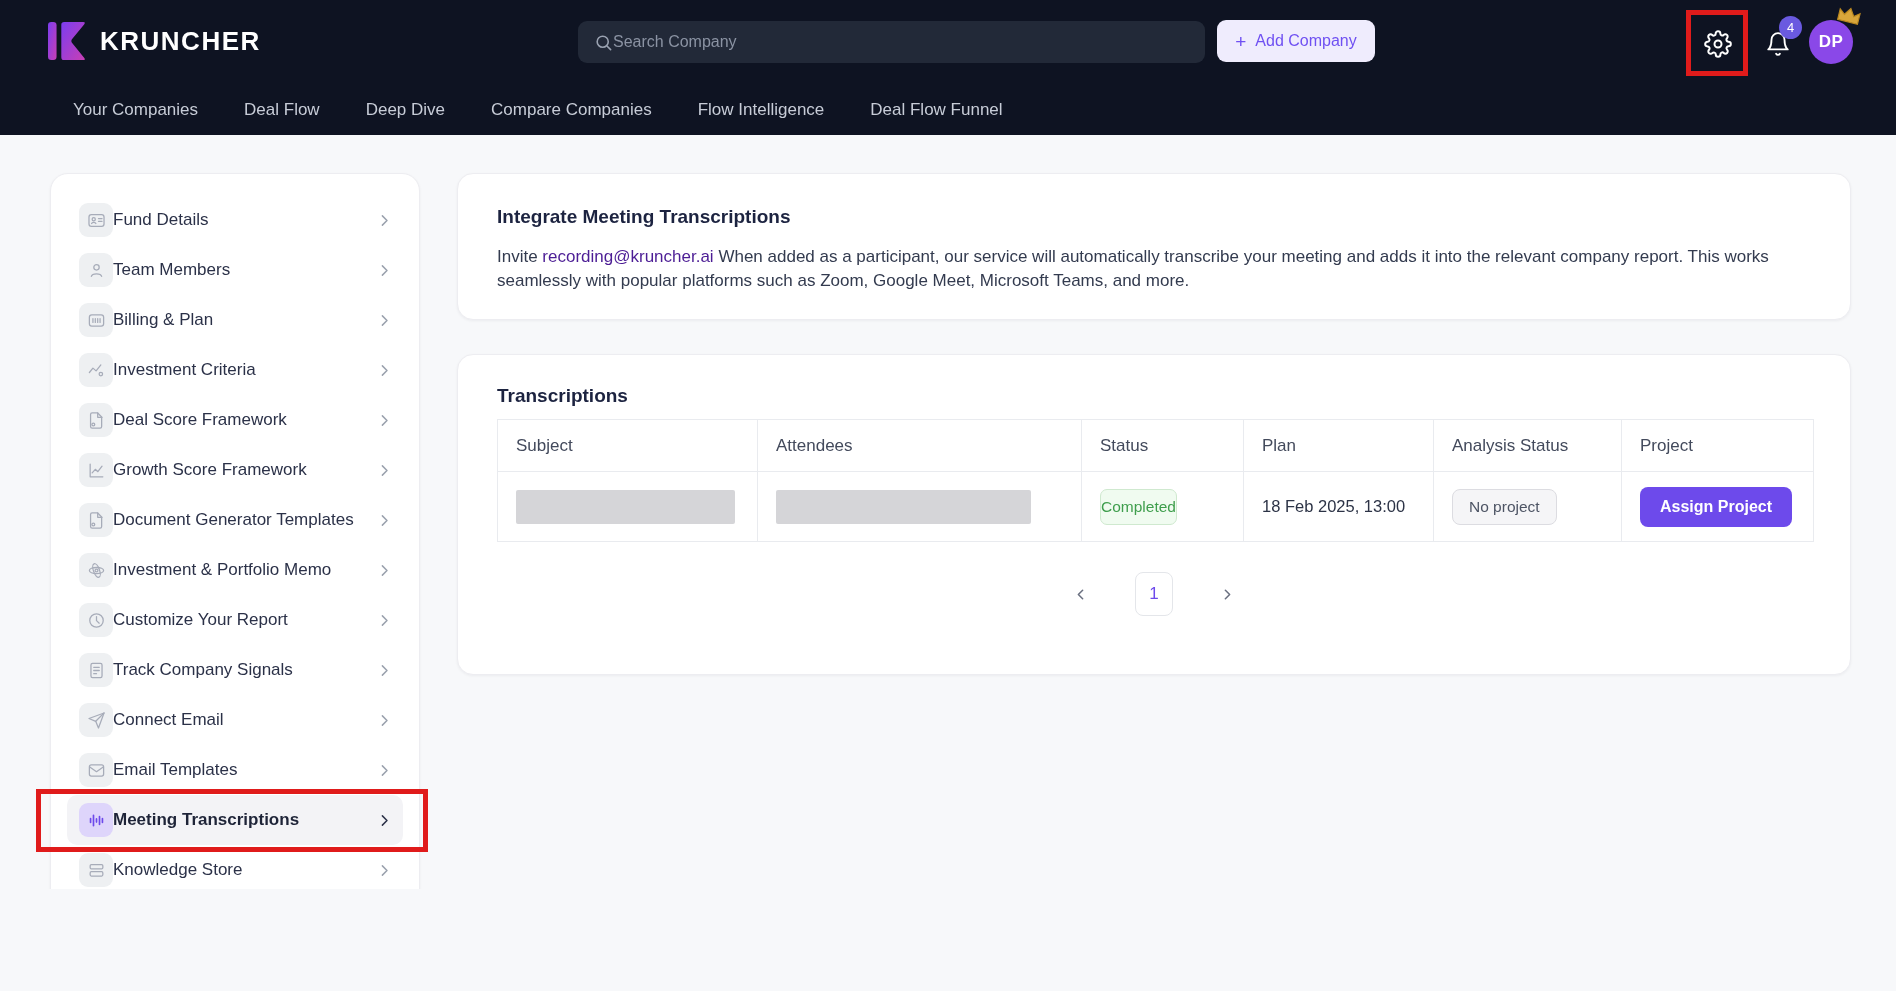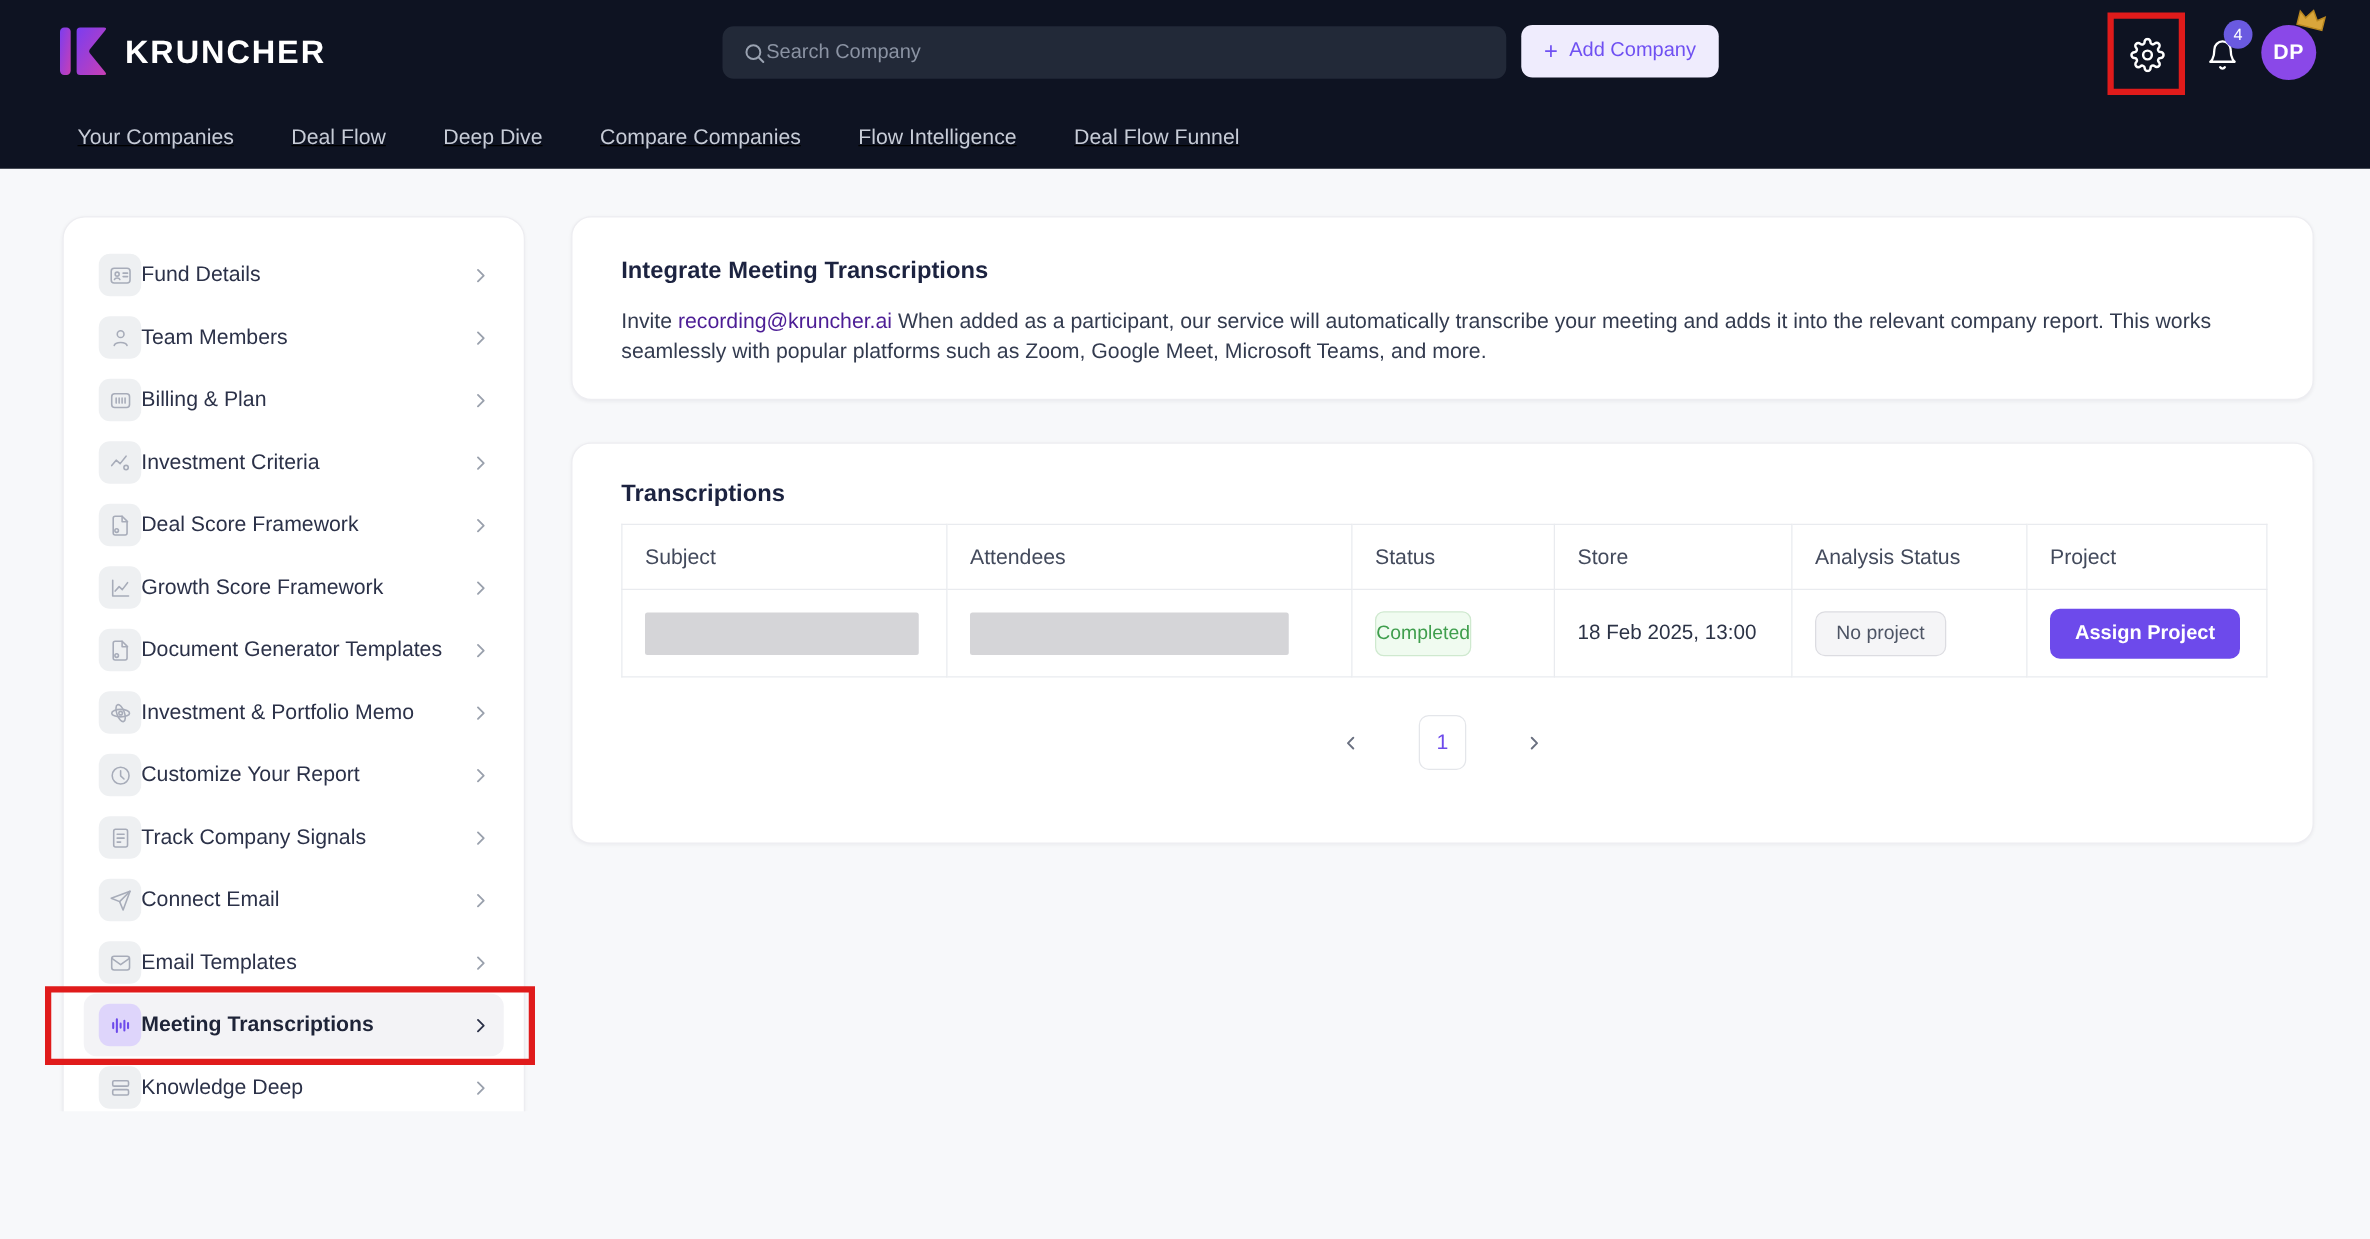--- a/index.html
+++ b/index.html
@@ -13,21 +13,21 @@
   .search { position:absolute; left:578px; top:21px; width:627px; height:42px; background:#222938; border-radius:9px; display:flex; align-items:center; padding:0 16px; }
   .search input { flex:1; background:transparent; border:none; outline:none; color:#c9cedb; font-size:16px; font-family:"Liberation Sans", sans-serif; }
   .search input::placeholder { color:#8b93a3; }
   .add-company { position:absolute; left:1217px; top:20px; height:42px; width:158px; background:#efecfd; border:none; border-radius:9px; display:flex; align-items:center; justify-content:center; gap:9px; color:#6f50f2; font-size:16px; font-weight:500; cursor:pointer; font-family:"Liberation Sans", sans-serif; }
   .add-plus { font-size:19px; font-weight:400; line-height:1; }
   .gear-btn { position:absolute; left:1704px; top:30px; width:28px; height:28px; cursor:pointer; }
   .bell-wrap { position:absolute; left:1765px; top:30px; width:26px; height:28px; cursor:pointer; }
   .badge { position:absolute; left:1779px; top:16px; min-width:23px; height:23px; border-radius:50%; background:#6a5ae0; color:#fff; font-size:13px; display:flex; align-items:center; justify-content:center; font-weight:500; }
   .avatar { position:absolute; left:1809px; top:20px; width:44px; height:44px; border-radius:50%; background:#8a48e8; color:#fff; font-size:17px; font-weight:bold; display:flex; align-items:center; justify-content:center; letter-spacing:.5px; cursor:pointer; }
   .crown { position:absolute; left:1837px; top:6px; width:24px; height:20px; transform:rotate(14deg); }
-  .nav { position:absolute; left:62px; top:84px; height:51px; display:flex; align-items:center; gap:46px;text-decoration:underline; }
+  .nav { position:absolute; left:73px; top:84px; height:51px; display:flex; align-items:center; gap:46px; }
   .nav span { color:#c7ccd7; font-size:17px; cursor:pointer; white-space:nowrap; }
 
   
   .anno { position:absolute; border:5px solid #e01b1b; pointer-events:none; z-index:50; }
   .anno-gear { left:1686px; top:10px; width:62px; height:66px; }
   .anno-meeting { left:36px; top:789px; width:392px; height:63px; }
 
   
   .sidebar { position:absolute; left:50px; top:173px; width:370px; height:792px; background:#fff; border-radius:18px; border:1px solid #ededf1; box-shadow:0 1px 3px rgba(16,24,40,.05); padding:21px 16px; }
   .side-item { height:50px; display:flex; align-items:center; padding:0 10px 0 12px; border-radius:10px; cursor:pointer; }
@@ -315,21 +315,21 @@
           </svg>
         </span>
       </div>
       <div class="side-item">
         <span class="chip">
           <svg width="19" height="19" viewBox="0 0 24 24" fill="none" stroke="currentColor" stroke-width="1.6" stroke-linecap="round" stroke-linejoin="round">
             <rect x="4" y="4.5" width="16" height="5.5" rx="1.5"></rect>
             <rect x="4" y="13.5" width="16" height="5.5" rx="1.5"></rect>
           </svg>
         </span>
-        <span class="lbl">Knowledge Deep</span>
+        <span class="lbl">Knowledge Store</span>
         <span class="chev">
           <svg width="17" height="17" viewBox="0 0 24 24" fill="none" stroke="currentColor" stroke-width="2.1" stroke-linecap="round" stroke-linejoin="round">
             <path d="M9 5.5 15.5 12 9 18.5"></path>
           </svg>
         </span>
       </div>
       <div class="side-item">
         <span class="chip">
           <svg width="19" height="19" viewBox="0 0 24 24" fill="none" stroke="currentColor" stroke-width="1.6" stroke-linecap="round" stroke-linejoin="round">
             <rect x="3" y="4" width="18" height="16" rx="3"></rect>
@@ -360,21 +360,21 @@
           <col style="width:162px">
         <col style="width:190px">
           <col style="width:188px">
           <col style="width:192px">
       </colgroup>
       <thead>
         <tr>
           <th>Subject</th>
           <th>Attendees</th>
           <th>Status</th>
-          <th>Store</th>
+          <th>Plan</th>
           <th>Analysis Status</th>
           <th>Project</th>
         </tr>
       </thead>
       <tbody>
         <tr>
           <td>
               <div class="redacted red-subject"></div>
             </td>
           <td>

